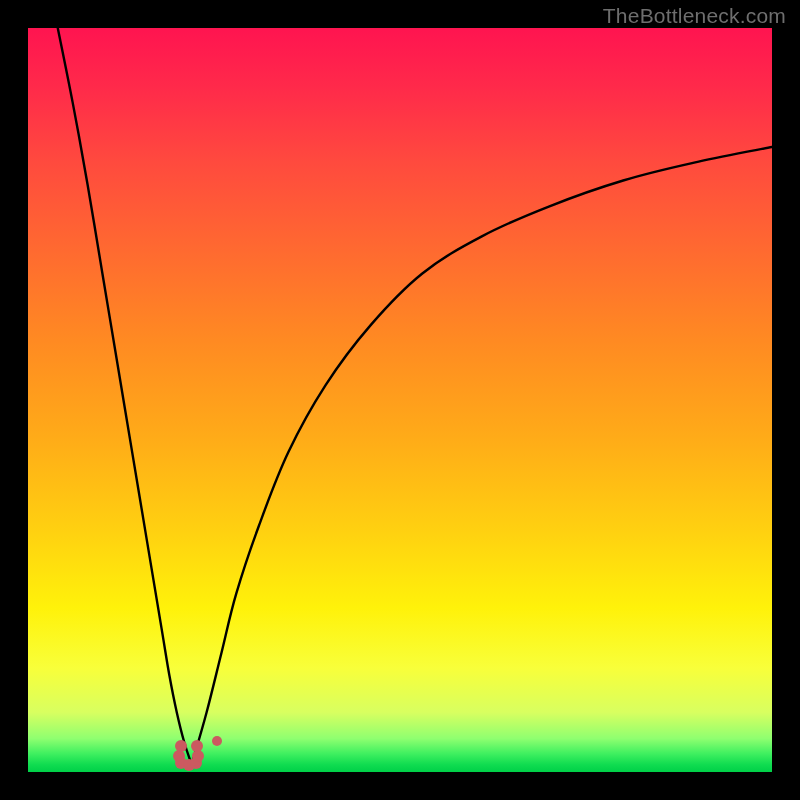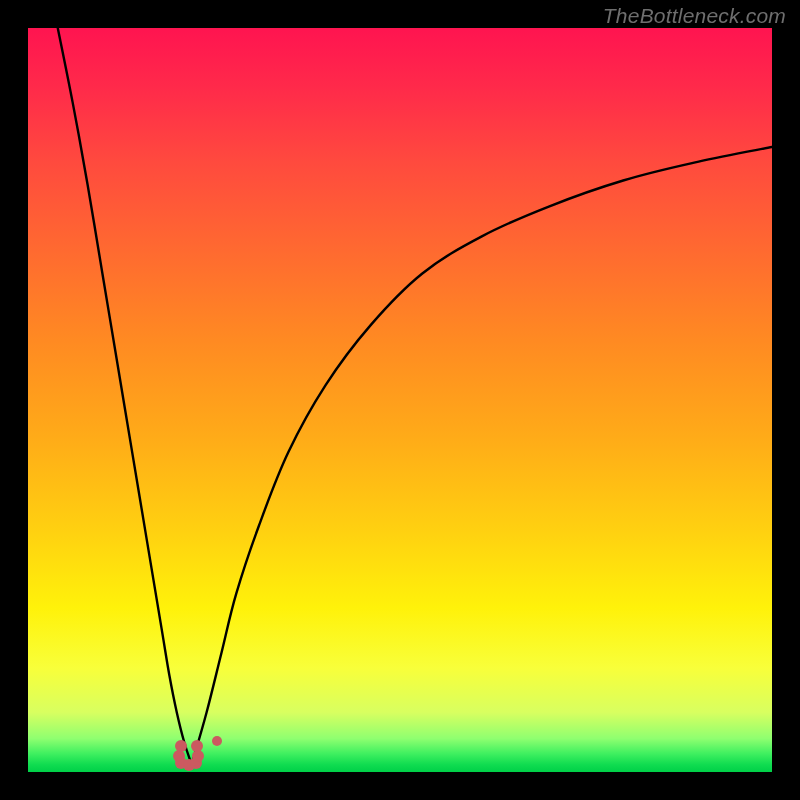--- a/index.html
+++ b/index.html
@@ -54,21 +54,20 @@
   }
   .watermark {
     position: absolute;
     top: 4px;
     right: 14px;
     color: #6e6e6e;
     font-size: 21px;
     font-weight: 500;
     letter-spacing: 0.2px;
     user-select: none;
-    font-style: italic;
   }
   .dot {
     position: absolute;
     border-radius: 50%;
     background: #cb5a60;
   }
 </style>
 </head>
 <body>
 

